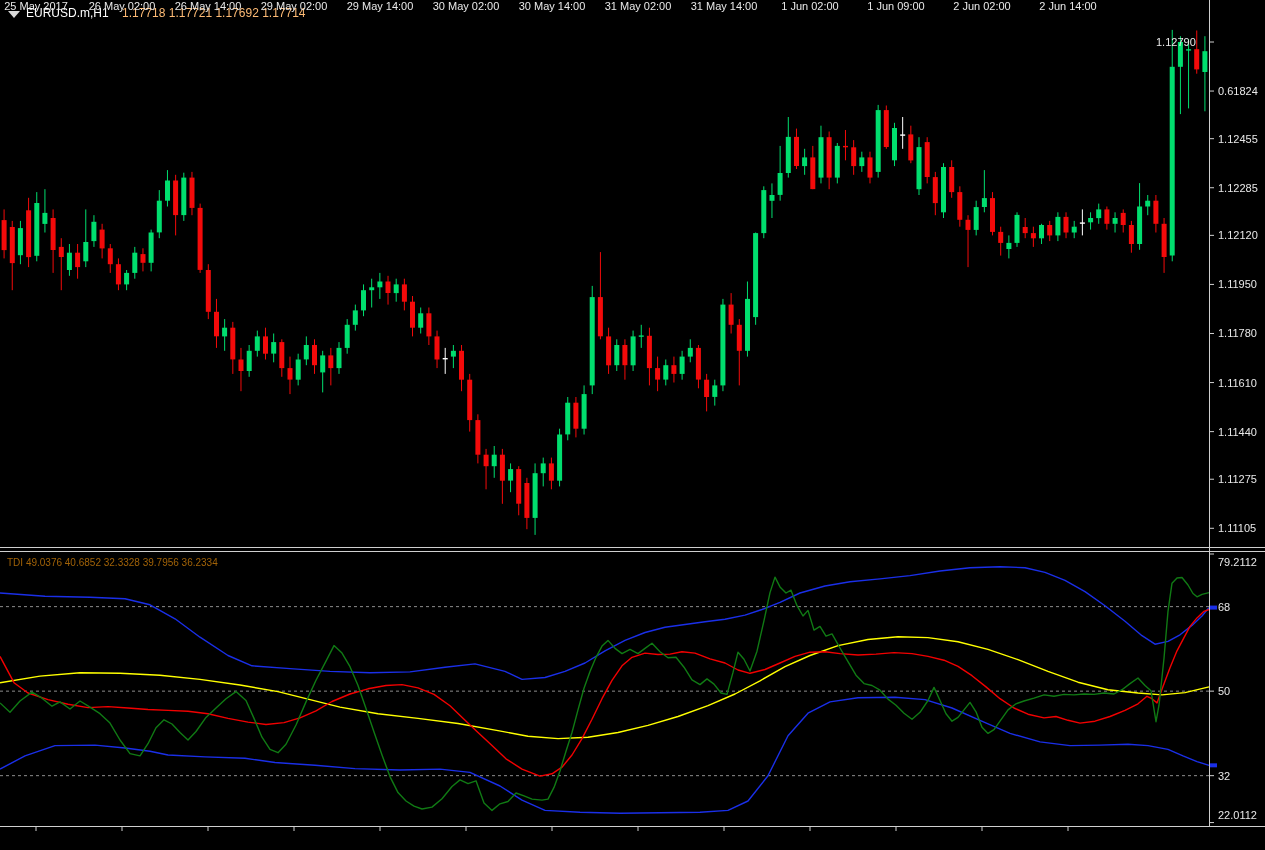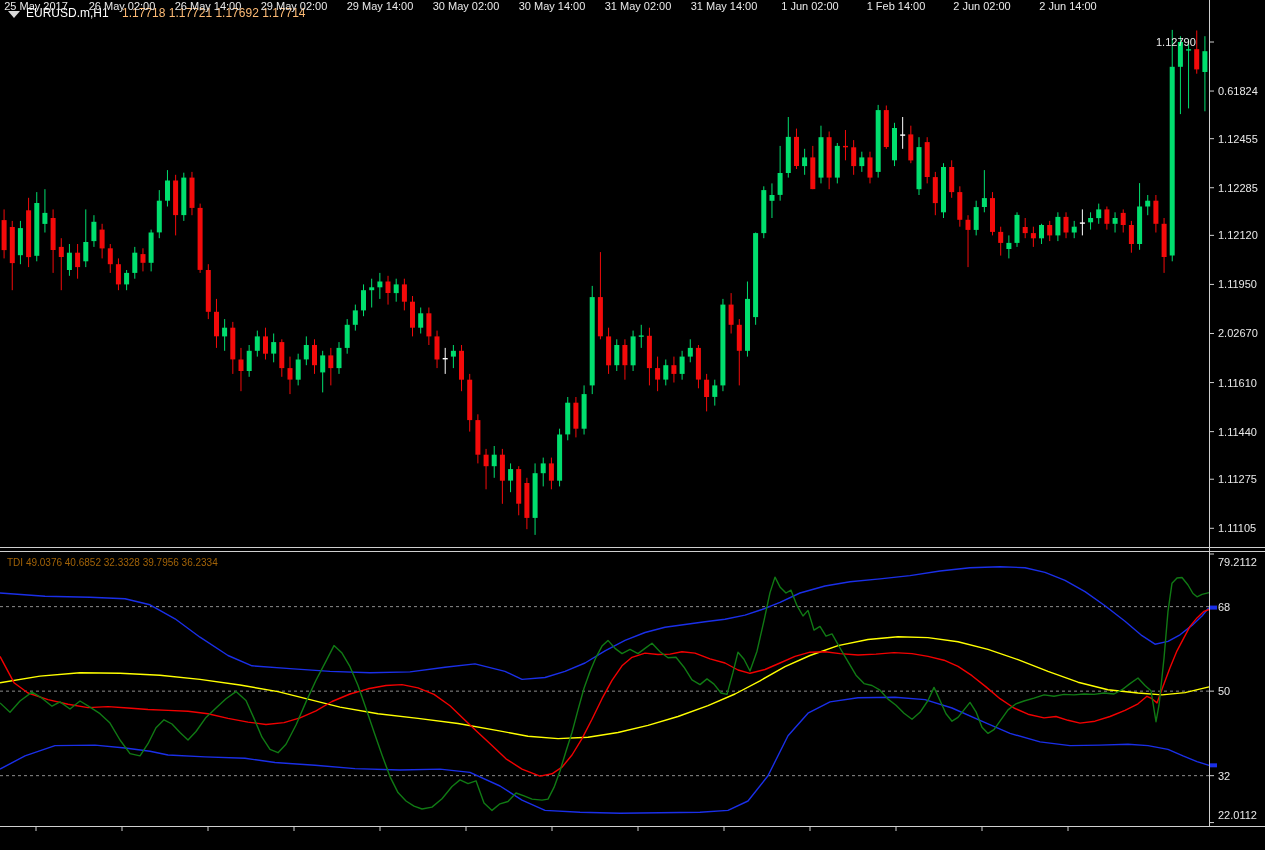--- a/index.html
+++ b/index.html
@@ -367,41 +367,41 @@
   <div id="quote-text">1.17718 1.17721 1.17692 1.17714</div>
   <div id="tdi-title">TDI 49.0376 40.6852 32.3328 39.7956 36.2334</div>
 
   <div id="labels-root">
       <div class="label price-label" style="left: 1156px; top: 42px;">1.12790</div>
       <div class="label price-label" style="left: 1218px; top: 91.062px;">0.61824</div>
       <div class="label price-label" style="left: 1218px; top: 138.681px;">1.12455</div>
       <div class="label price-label" style="left: 1218px; top: 187.743px;">1.12285</div>
       <div class="label price-label" style="left: 1218px; top: 235.362px;">1.12120</div>
       <div class="label price-label" style="left: 1218px; top: 284.424px;">1.11950</div>
-      <div class="label price-label" style="left: 1218px; top: 333.486px;">2.02670</div>
+      <div class="label price-label" style="left: 1218px; top: 333.486px;">1.11780</div>
       <div class="label price-label" style="left: 1218px; top: 382.548px;">1.11610</div>
       <div class="label price-label" style="left: 1218px; top: 431.61px;">1.11440</div>
       <div class="label price-label" style="left: 1218px; top: 479.229px;">1.11275</div>
       <div class="label price-label" style="left: 1218px; top: 528.291px;">1.11105</div>
       <div class="label price-label" style="left: 1218px; top: 562px;">79.2112</div>
       <div class="label price-label" style="left: 1218px; top: 606.637px;">68</div>
       <div class="label price-label" style="left: 1218px; top: 691.147px;">50</div>
       <div class="label price-label" style="left: 1218px; top: 775.657px;">32</div>
       <div class="label price-label" style="left: 1218px; top: 815px;">22.0112</div>
       <div class="label time-label" style="left: 36px; top: 0px;">25 May 2017</div>
       <div class="label time-label" style="left: 122px; top: 0px;">26 May 02:00</div>
       <div class="label time-label" style="left: 208px; top: 0px;">26 May 14:00</div>
       <div class="label time-label" style="left: 294px; top: 0px;">29 May 02:00</div>
       <div class="label time-label" style="left: 380px; top: 0px;">29 May 14:00</div>
       <div class="label time-label" style="left: 466px; top: 0px;">30 May 02:00</div>
       <div class="label time-label" style="left: 552px; top: 0px;">30 May 14:00</div>
       <div class="label time-label" style="left: 638px; top: 0px;">31 May 02:00</div>
       <div class="label time-label" style="left: 724px; top: 0px;">31 May 14:00</div>
       <div class="label time-label" style="left: 810px; top: 0px;">1 Jun 02:00</div>
-      <div class="label time-label" style="left: 896px; top: 0px;">1 Feb 14:00</div>
+      <div class="label time-label" style="left: 896px; top: 0px;">1 Jun 09:00</div>
       <div class="label time-label" style="left: 982px; top: 0px;">2 Jun 02:00</div>
       <div class="label time-label" style="left: 1068px; top: 0px;">2 Jun 14:00</div>
     </div>
 
   <div class="hotzone" style="left:0;top:0;width:1209px;height:547px;"></div>
   <div class="hotzone" style="left:0;top:544px;width:1265px;height:9px;cursor:ns-resize;"></div>
   <div class="hotzone" style="left:0;top:553px;width:1209px;height:273px;"></div>
   <div class="hotzone" style="left:1209px;top:0;width:56px;height:826px;cursor:ns-resize;"></div>
   <div class="hotzone" style="left:0;top:827px;width:1265px;height:23px;cursor:ew-resize;"></div>
 </div>

